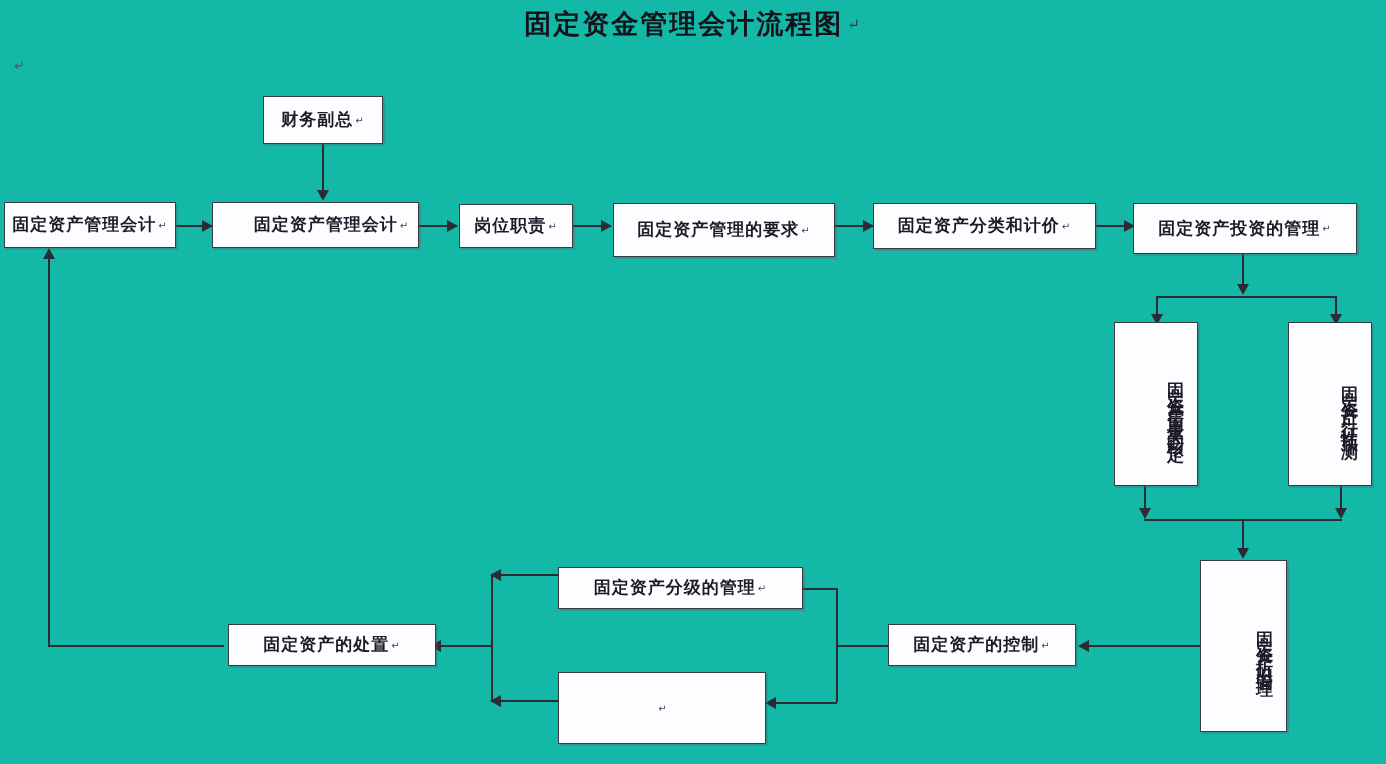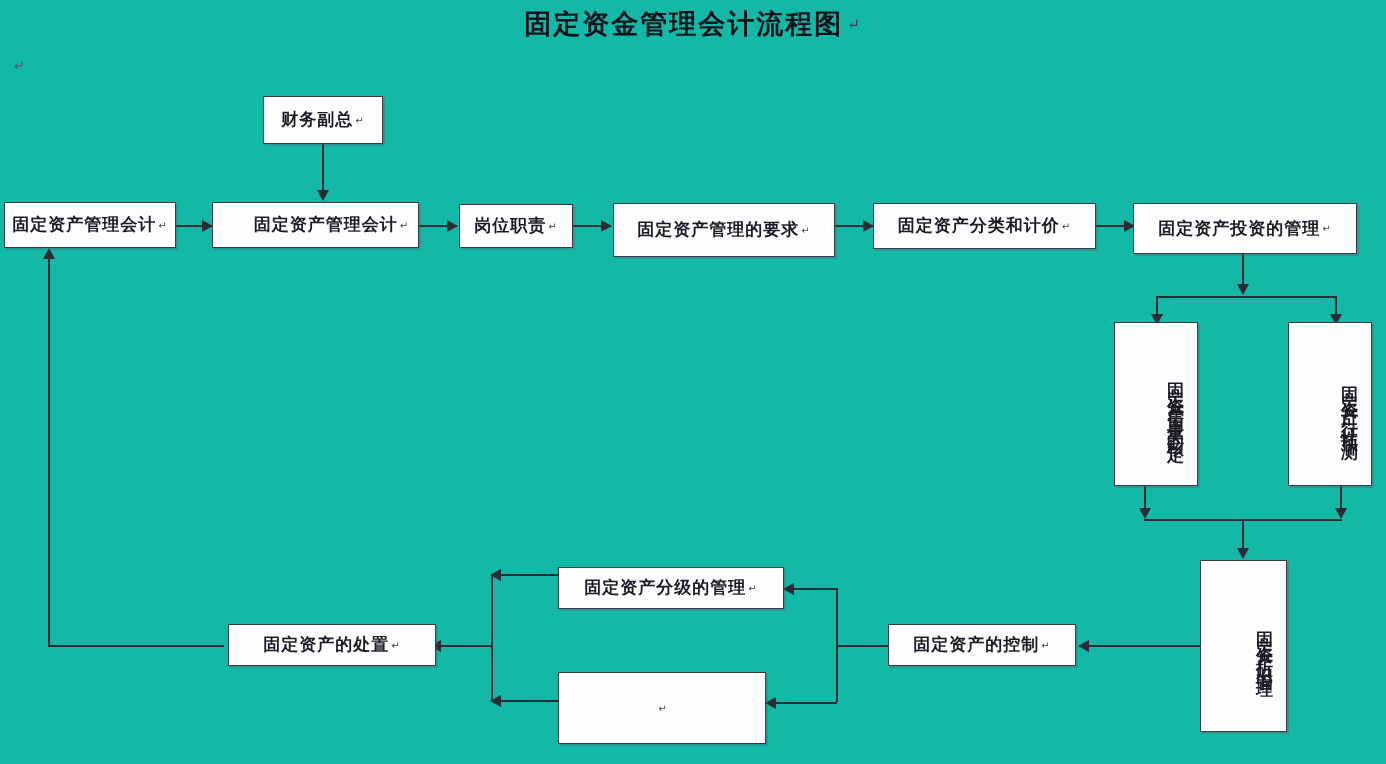--- a/index.html
+++ b/index.html
@@ -236,21 +236,21 @@
 
   <div class="node vert" style="left:1200px; top:560px; width:87px; height:172px; font-size:17px;">
     <span class="txt">固定资产折旧管理</span>
   </div>
 
   <div class="node" style="left:888px; top:624px; width:188px; height:42px; font-size:17px;">
     <span class="txt">固定资产的控制</span>
       <span class="mark">↵</span>
   </div>
 
-  <div class="node" style="left:558px; top:567px; width:226px; height:42px; font-size:17px;">
+  <div class="node" style="left:558px; top:567px; width:245px; height:42px; font-size:17px;">
     <span class="txt">固定资产分级的管理</span>
       <span class="mark">↵</span>
   </div>
 
   <div class="node" style="left:558px; top:672px; width:208px; height:72px; font-size:17px;">
       <span class="mark">↵</span>
   </div>
 
   <div class="node" style="left:228px; top:624px; width:208px; height:42px; font-size:17px;">
     <span class="txt">固定资产的处置</span>

